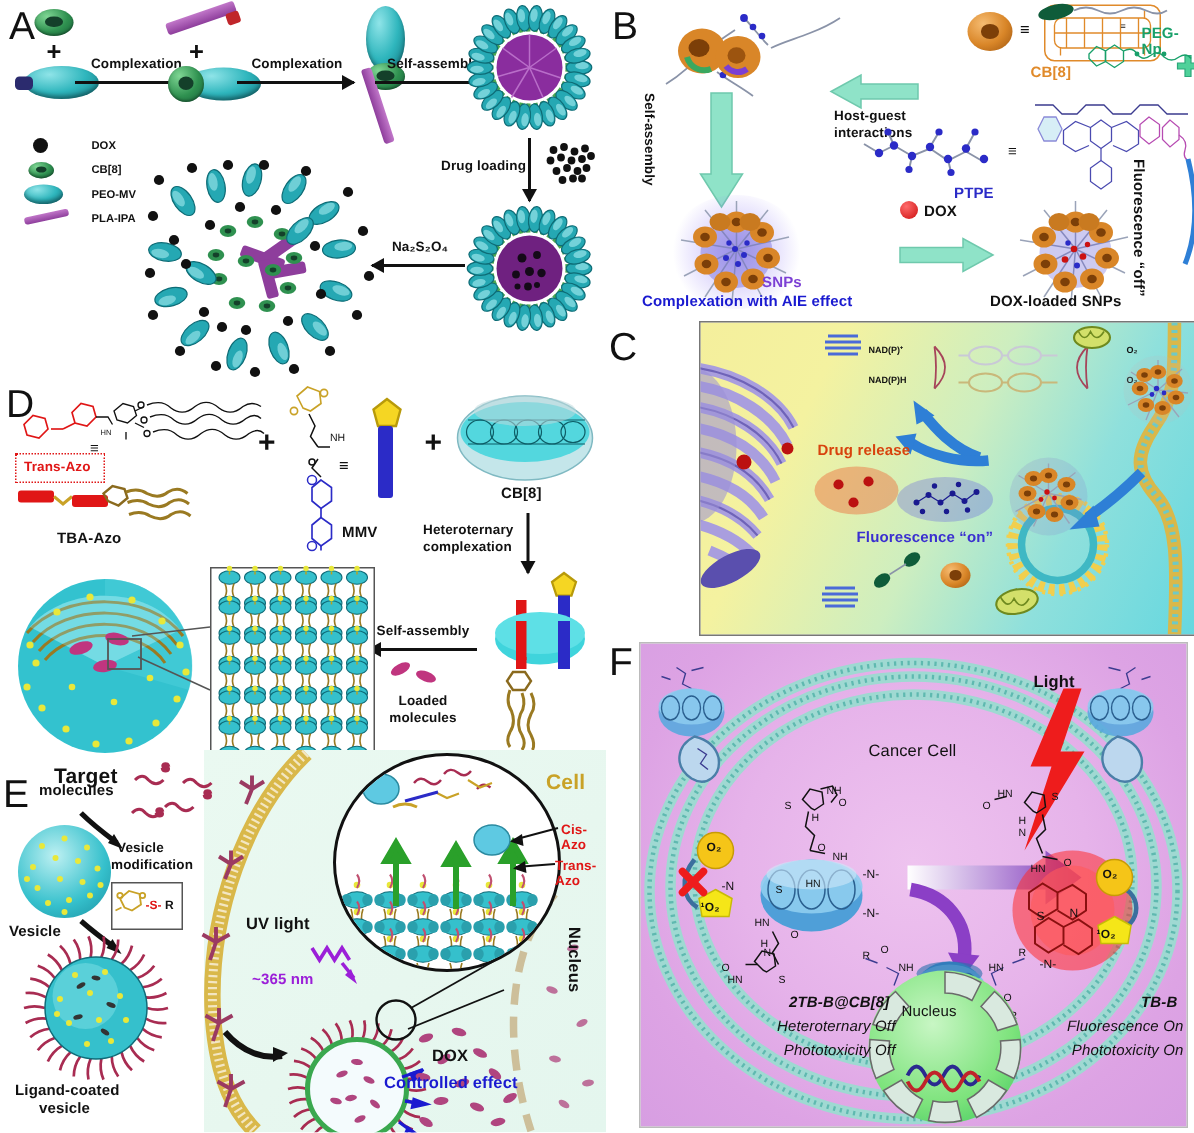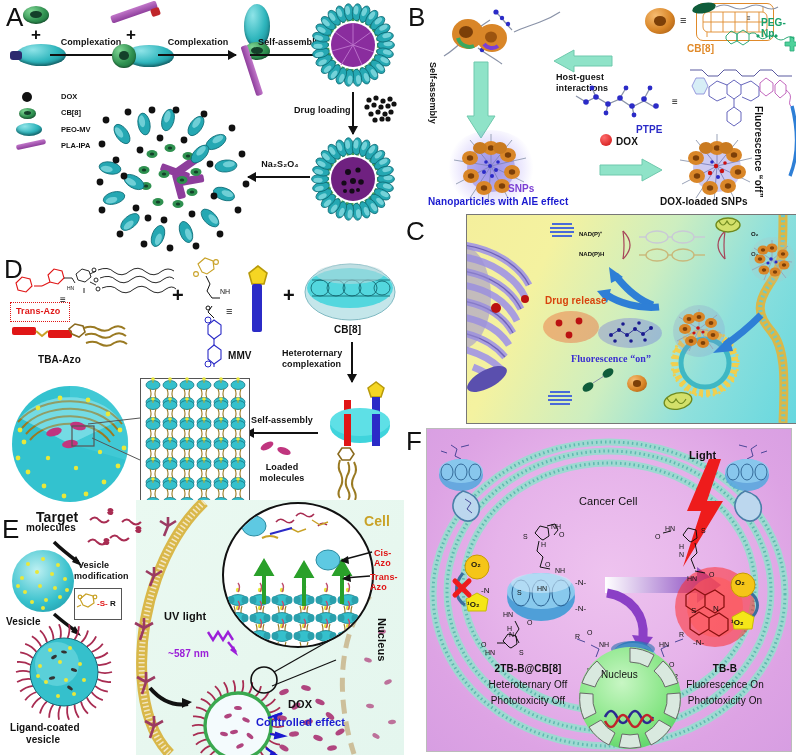--- a/index.html
+++ b/index.html
@@ -4,21 +4,21 @@
 <style>
   html,body{margin:0;padding:0;background:#fff;}
   body{width:796px;height:755px;position:relative;overflow:hidden;
        font-family:"Liberation Sans",sans-serif;color:#111;}
   .fig{position:absolute;inset:0;}
   .abs{position:absolute;}
   .panel-letter{font-size:26px;font-weight:400;color:#111;font-family:"Liberation Sans",sans-serif;}
   .lbl{font-size:9px;font-weight:bold;letter-spacing:.1px;line-height:1.12;}
   .lbl-sm{font-size:7.5px;font-weight:bold;line-height:1.1;}
   .lbl-xs{font-size:6px;font-weight:bold;line-height:1.05;}
-  .ctr{text-align:center;}
+  .ctr{text-align:right;font-style:italic;}
   
   .arrow-h{height:2px;background:#111;position:absolute;}
   .arrow-h:after{content:"";position:absolute;right:-1px;top:-4px;border-left:9px solid #111;
     border-top:5px solid transparent;border-bottom:5px solid transparent;}
   .arrow-h.left:after{right:auto;left:-1px;border-left:none;border-right:9px solid #111;}
   .arrow-v{width:2px;background:#111;position:absolute;}
   .arrow-v:after{content:"";position:absolute;bottom:-1px;left:-4px;border-top:9px solid #111;
     border-left:5px solid transparent;border-right:5px solid transparent;}
   .plus{font-size:17px;font-weight:bold;line-height:1;}
   
@@ -683,21 +683,21 @@
         <circle cx="44" cy="36" r="2"></circle>
             <circle cx="50" cy="40" r="2"></circle>
             <circle cx="38" cy="42" r="2"></circle>
         <circle cx="46" cy="46" r="2"></circle>
             <circle cx="40" cy="32" r="1.8"></circle>
             <circle cx="52" cy="32" r="1.8"></circle>
       </g>
     </svg>
   </div>
   <div class="abs lbl" style="left:104px;top:183px;color:#7b3fd4;font-size:10px;">SNPs</div>
-  <div class="abs lbl" style="left:24px;top:196px;color:#1a1ad0;font-size:10px;">Nanoparticles with AIE effect</div>
+  <div class="abs lbl" style="left:24px;top:196px;color:#1a1ad0;font-size:10px;">Complexation with AIE effect</div>
 
   <div class="abs" style="left:196px;top:158px;width:62px;height:24px;">
     <svg width="62" height="24" viewBox="0 0 62 24">
       <polygon points="62,12 42,1 42,7 0,7 0,17 42,17 42,23" class="teal-arrow"></polygon>
     </svg>
   </div>
   <div class="abs" style="left:196px;top:134px;width:12px;height:12px;border-radius:50%;background:radial-gradient(circle at 35% 30%,#ff6b6b,#cc0f0f);"></div>
   <div class="abs lbl" style="left:212px;top:136px;font-size:10px;">DOX</div>
 
   <div class="abs" style="left:268px;top:130px;width:90px;height:76px;">
@@ -850,21 +850,21 @@
         </g>
         <g stroke="#1a1a8f" stroke-width=".8">
           <line x1="16" y1="22" x2="24" y2="17"></line>
               <line x1="24" y1="17" x2="32" y2="22"></line>
           <line x1="32" y1="22" x2="40" y2="16"></line>
               <line x1="40" y1="16" x2="48" y2="21"></line>
           <line x1="48" y1="21" x2="56" y2="15"></line>
         </g>
       </svg>
     </div>
-    <div class="abs lbl" style="left:104px;top:138px;color:#3a2fd0;font-size:10px;font-family:Liberation Serif, serif;">Fluorescence “on”</div>
+    <div class="abs lbl" style="left:104px;top:138px;color:#3a2fd0;font-size:10px;">Fluorescence “on”</div>
 
     <div class="abs" style="left:82px;top:4px;width:26px;height:22px;">
       <svg width="26" height="22" viewBox="0 0 26 22">
             <g stroke="#4a6ad8" stroke-width="2">
               <line x1="3" y1="5" x2="23" y2="5"></line>
               <line x1="1" y1="9" x2="25" y2="9"></line>
               <line x1="1" y1="13" x2="25" y2="13"></line>
               <line x1="3" y1="17" x2="23" y2="17"></line>
             </g>
           </svg>
@@ -1548,21 +1548,21 @@
         <ellipse cx="50" cy="30" rx="3" ry="1.5" transform="rotate(10 50 30)"></ellipse>
       </g>
     </svg>
   </div>
   <div class="abs lbl" style="left:10px;top:222px;font-size:10px;">Ligand-coated</div>
   <div class="abs lbl" style="left:26px;top:234px;font-size:10px;">vesicle</div>
 
   <div class="abs lbl" style="left:364px;top:14px;color:#c9a227;font-size:14px;">Cell</div>
 
   <div class="abs lbl" style="left:164px;top:110px;font-size:11px;">UV light</div>
-  <div class="abs lbl" style="left:168px;top:148px;color:#9b1fd8;font-size:10px;">~587 nm</div>
+  <div class="abs lbl" style="left:168px;top:148px;color:#9b1fd8;font-size:10px;">~365 nm</div>
   <svg class="abs" style="left:206px;top:128px;width:36px;height:32px;" width="36" height="32" viewBox="0 0 36 32">
     <path d="M2 4 l5 8 l5 -8 l5 8 l5 -8 l5 8" stroke="#9b1fd8" stroke-width="2.4" fill="none"></path>
     <path d="M22 14 l8 10" stroke="#9b1fd8" stroke-width="2.4"></path>
     <polygon points="32,28 24,22 28,18" fill="#9b1fd8"></polygon>
   </svg>
 
   <svg class="abs" style="left:148px;top:182px;width:46px;height:32px;" width="46" height="32" viewBox="0 0 46 32">
     <path d="M2 6 C14 20 28 24 40 22" stroke="#111" stroke-width="4" fill="none"></path>
     <polygon points="44,20 34,16 34,26" fill="#111"></polygon>
   </svg>

